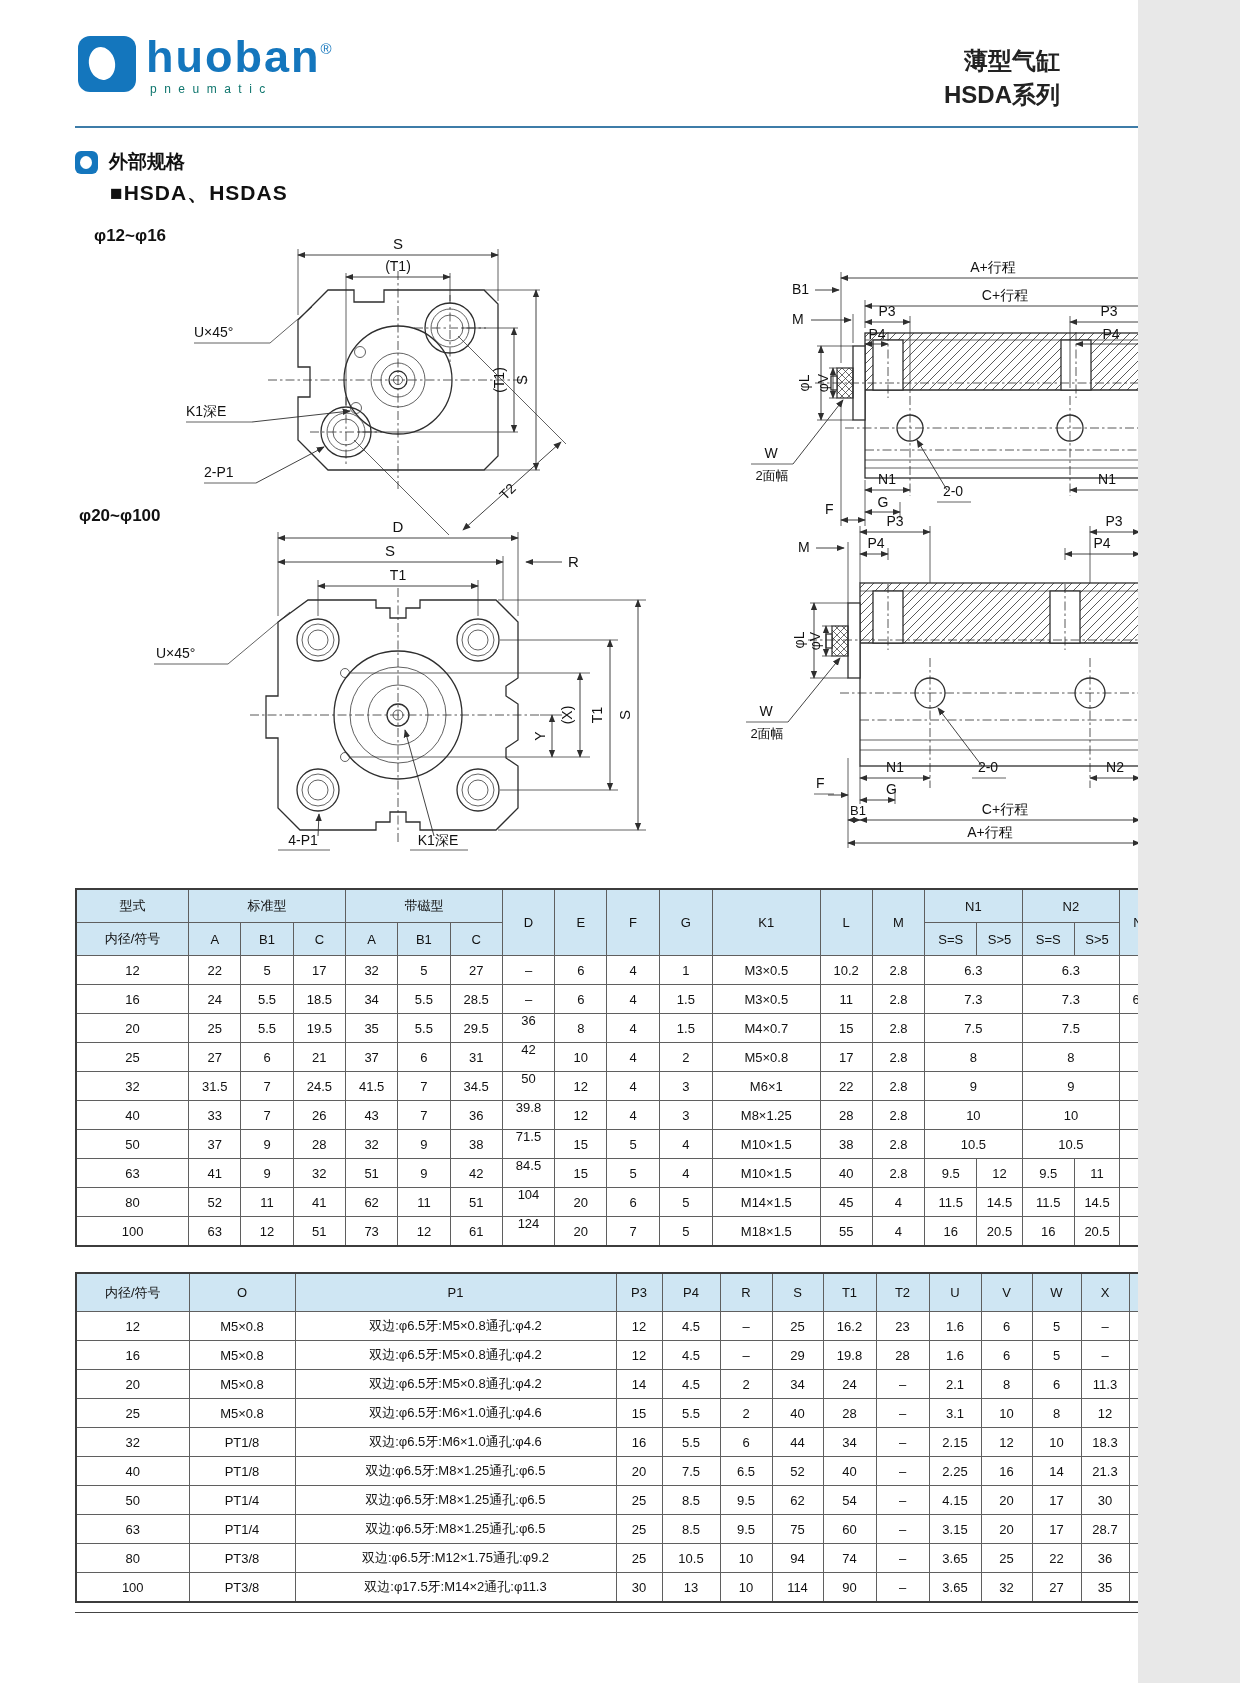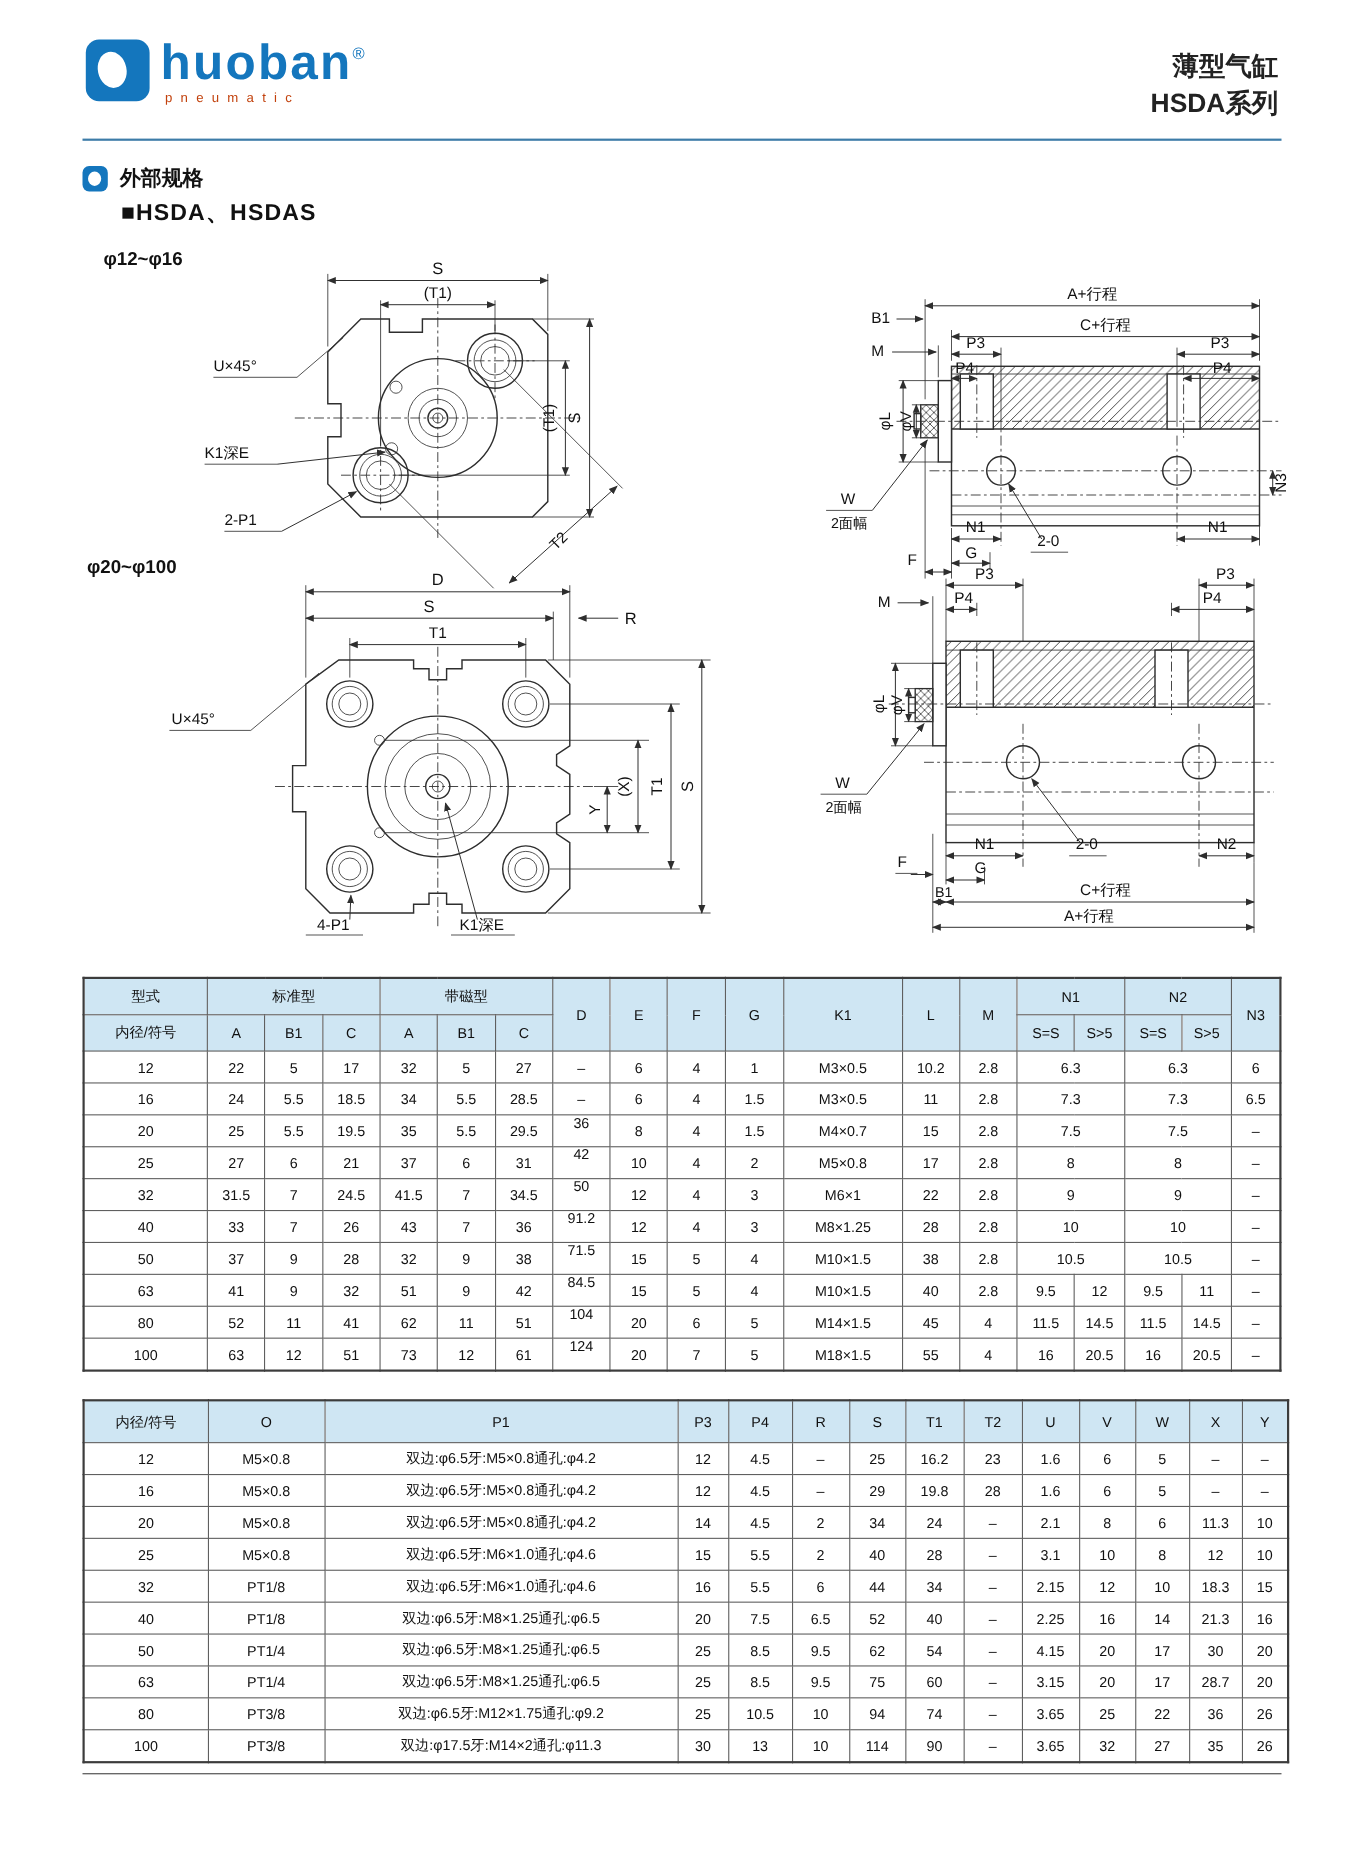--- a/index.html
+++ b/index.html
@@ -1,25 +1,25 @@
 <!DOCTYPE html>
 <html><head>
 <meta charset="utf-8">
 <style>
   html,body{margin:0;padding:0;background:#e8e8e8;}
-  .page{position:relative;width:1240px;height:1683px;background:#fff;overflow:hidden;
+  .page{position:relative;width:1138px;height:1683px;background:#fff;overflow:hidden;
         font-family:"Liberation Sans","DejaVu Sans",sans-serif;color:#111;}
 
   
   .logo{position:absolute;left:78px;top:36px;display:flex;align-items:flex-start;}
   .logo-icon{width:58px;height:56px;background:#1476bd;border-radius:12px;position:relative;margin-right:10px;flex:0 0 auto;}
   .logo-icon-dot{position:absolute;left:11px;top:11px;width:26px;height:33px;background:#fff;border-radius:50%;transform:rotate(-12deg);}
   .logo-word{font-size:45px;font-weight:bold;color:#1476bd;letter-spacing:2px;line-height:0.95;}
   .logo-reg{font-size:15px;color:#1476bd;vertical-align:18px;font-weight:normal;}
-  .logo-sub{font-size:12px;letter-spacing:7.5px;color:#c2410c;margin-top:3px;padding-left:4px;}
+  .logo-sub{font-size:12px;letter-spacing:7.5px;color:#0f766e;margin-top:3px;padding-left:4px;}
   .page-title{position:absolute;right:78px;top:44px;text-align:right;font-weight:bold;font-size:24px;line-height:1.4;color:#222;}
   .head-rule{position:absolute;left:75px;width:1090px;top:126px;height:2px;background:#3d7ca8;}
 
   
   .section-head{position:absolute;left:75px;top:149px;display:flex;align-items:center;}
   .sec-icon{width:23px;height:23px;background:#1476bd;border-radius:6px;position:relative;margin-right:11px;}
   .sec-icon-dot{position:absolute;left:5px;top:5px;width:12px;height:13px;background:#fff;border-radius:50%;}
   .sec-title{font-size:19px;font-weight:bold;}
   .sec-sub{position:absolute;left:110px;top:179px;font-size:21px;font-weight:bold;letter-spacing:1px;text-align:center;}
   .range-label{position:absolute;font-size:17px;font-weight:bold;}
@@ -549,21 +549,21 @@
             <td>–</td>
           </tr>
           <tr>
             <td>40</td>
             <td>33</td>
             <td>7</td>
             <td>26</td>
             <td>43</td>
             <td>7</td>
             <td>36</td>
-            <td><span class="raise">91.2</span></td>
+            <td><span class="raise">39.8</span></td>
             <td>12</td>
             <td>4</td>
             <td>3</td>
             <td>M8×1.25</td>
             <td>28</td>
             <td>2.8</td>
             <td colspan="2">10</td>
             <td colspan="2">10</td>
             <td>–</td>
           </tr>

